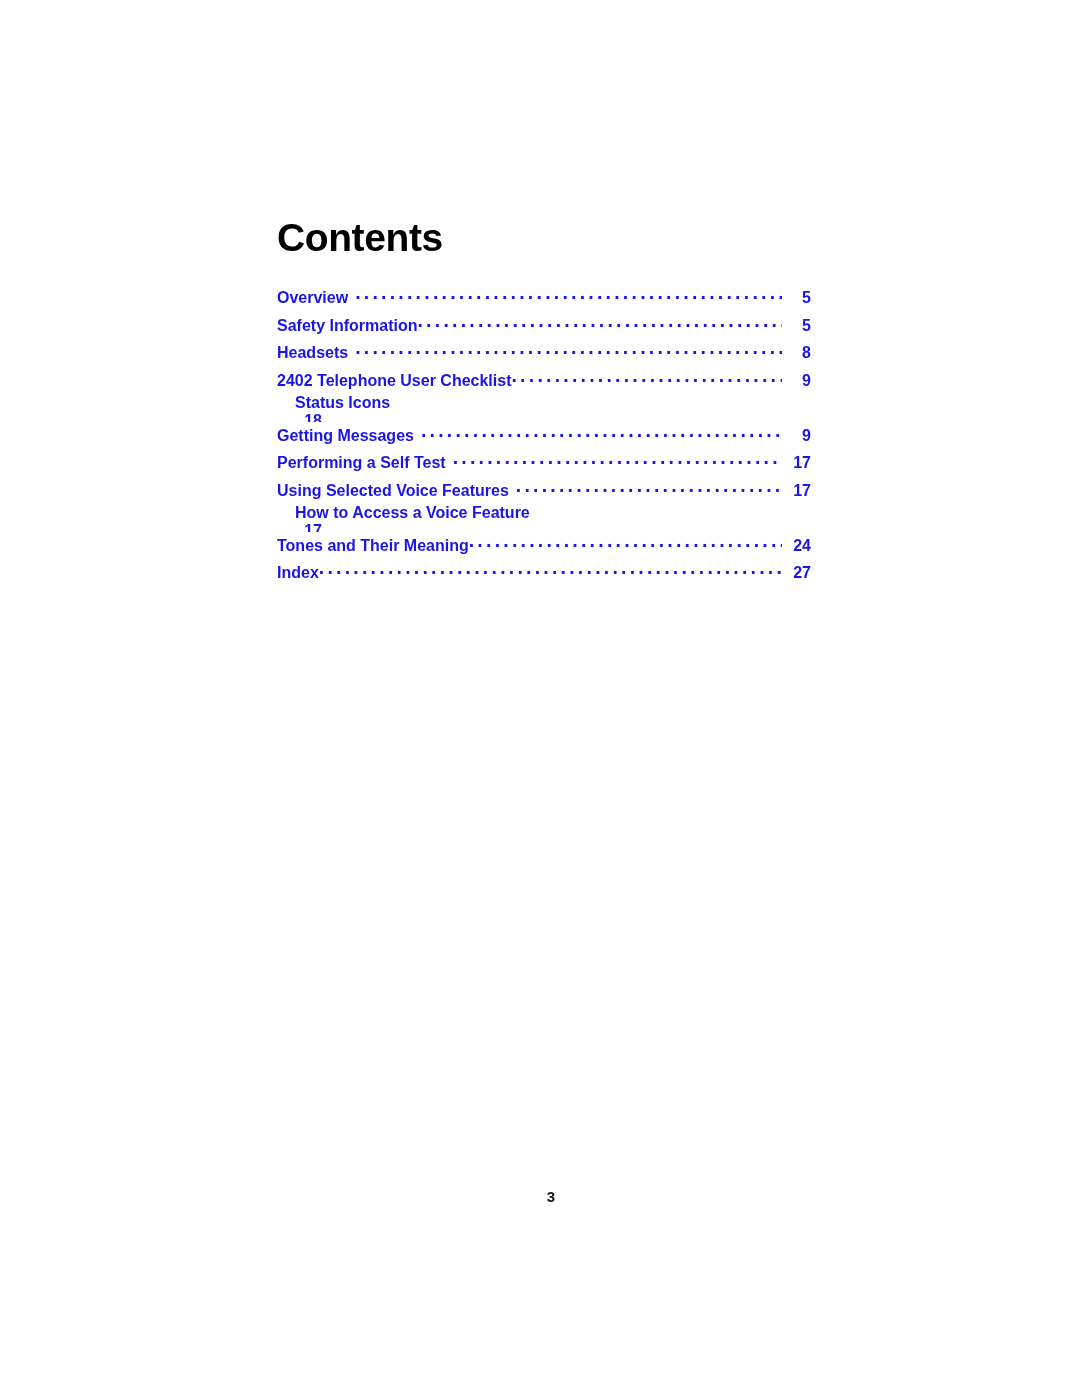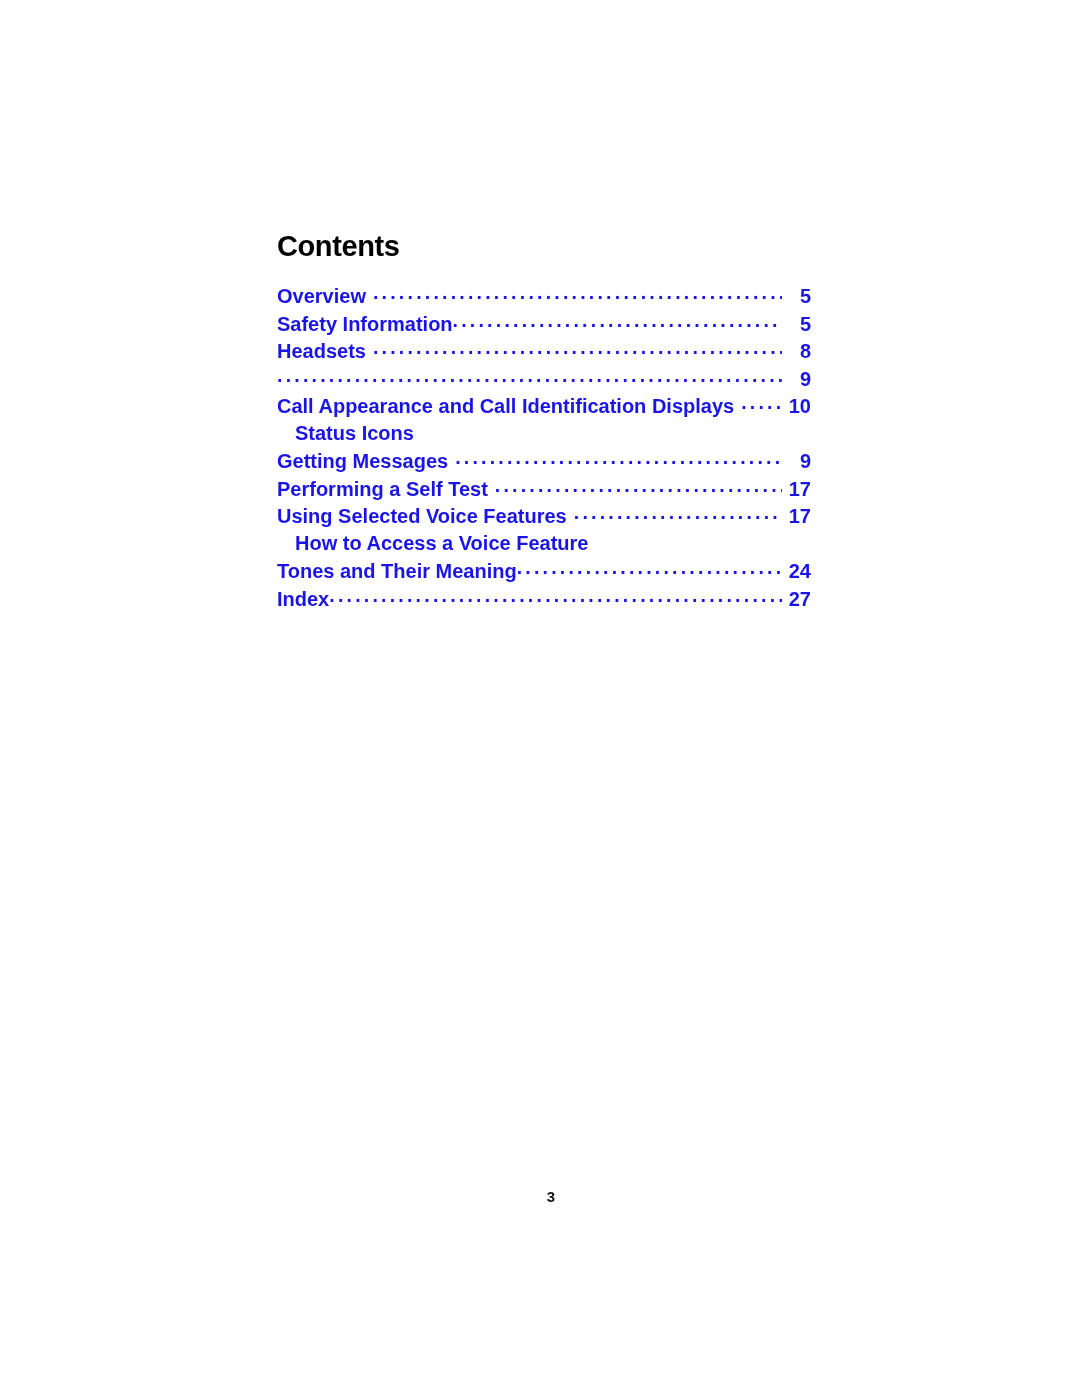--- a/index.html
+++ b/index.html
@@ -23,43 +23,43 @@
     width: 1080px;
     height: 1397px;
     background: #ffffff;
     overflow: hidden;
   }
 
   
   .doc-title {
     position: absolute;
     left: 277px;
-    top: 212px;
-    font-size: 29px;
+    top: 192px;
+    font-size: 39px;
     font-weight: bold;
     color: #000000;
     letter-spacing: -0.4px;
     line-height: 1.05;
     white-space: nowrap;
   }
 
   
   .toc {
     position: absolute;
     left: 277px;
     top: 284px;
     width: 534px;
   }
 
   .toc-entry {
     display: flex;
     align-items: baseline;
     width: 100%;
     height: 27.5px;
-    font-size: 20px;
+    font-size: 16px;
     font-weight: bold;
     color: #1a14e6;
     white-space: nowrap;
     overflow: hidden;
   }
 
   .toc-entry.level-2 {
     padding-left: 18px;
     width: calc(100% - 18px);
     flex-direction: column;
@@ -130,27 +130,23 @@
         <span class="toc-label">Safety Information</span>
         <span class="toc-leader"></span>
         <span class="toc-page">5</span>
       </div>
       <div class="toc-entry level-1 gap">
         <span class="toc-label">Headsets</span>
         <span class="toc-leader"></span>
         <span class="toc-page">8</span>
       </div>
       <div class="toc-entry level-1">
+        <span class="toc-label">2402 Telephone User Checklist</span>
         <span class="toc-leader"></span>
         <span class="toc-page">9</span>
-      </div>
-      <div class="toc-entry level-1 gap">
-        <span class="toc-label">Call Appearance and Call Identification Displays</span>
-        <span class="toc-leader"></span>
-        <span class="toc-page">10</span>
       </div>
       <div class="toc-entry level-2 gap">
         <span class="toc-label">Status Icons</span>
         <span class="toc-leader"></span>
         <span class="toc-page">18</span>
       </div>
       <div class="toc-entry level-1 gap">
         <span class="toc-label">Getting Messages</span>
         <span class="toc-leader"></span>
         <span class="toc-page">9</span>

